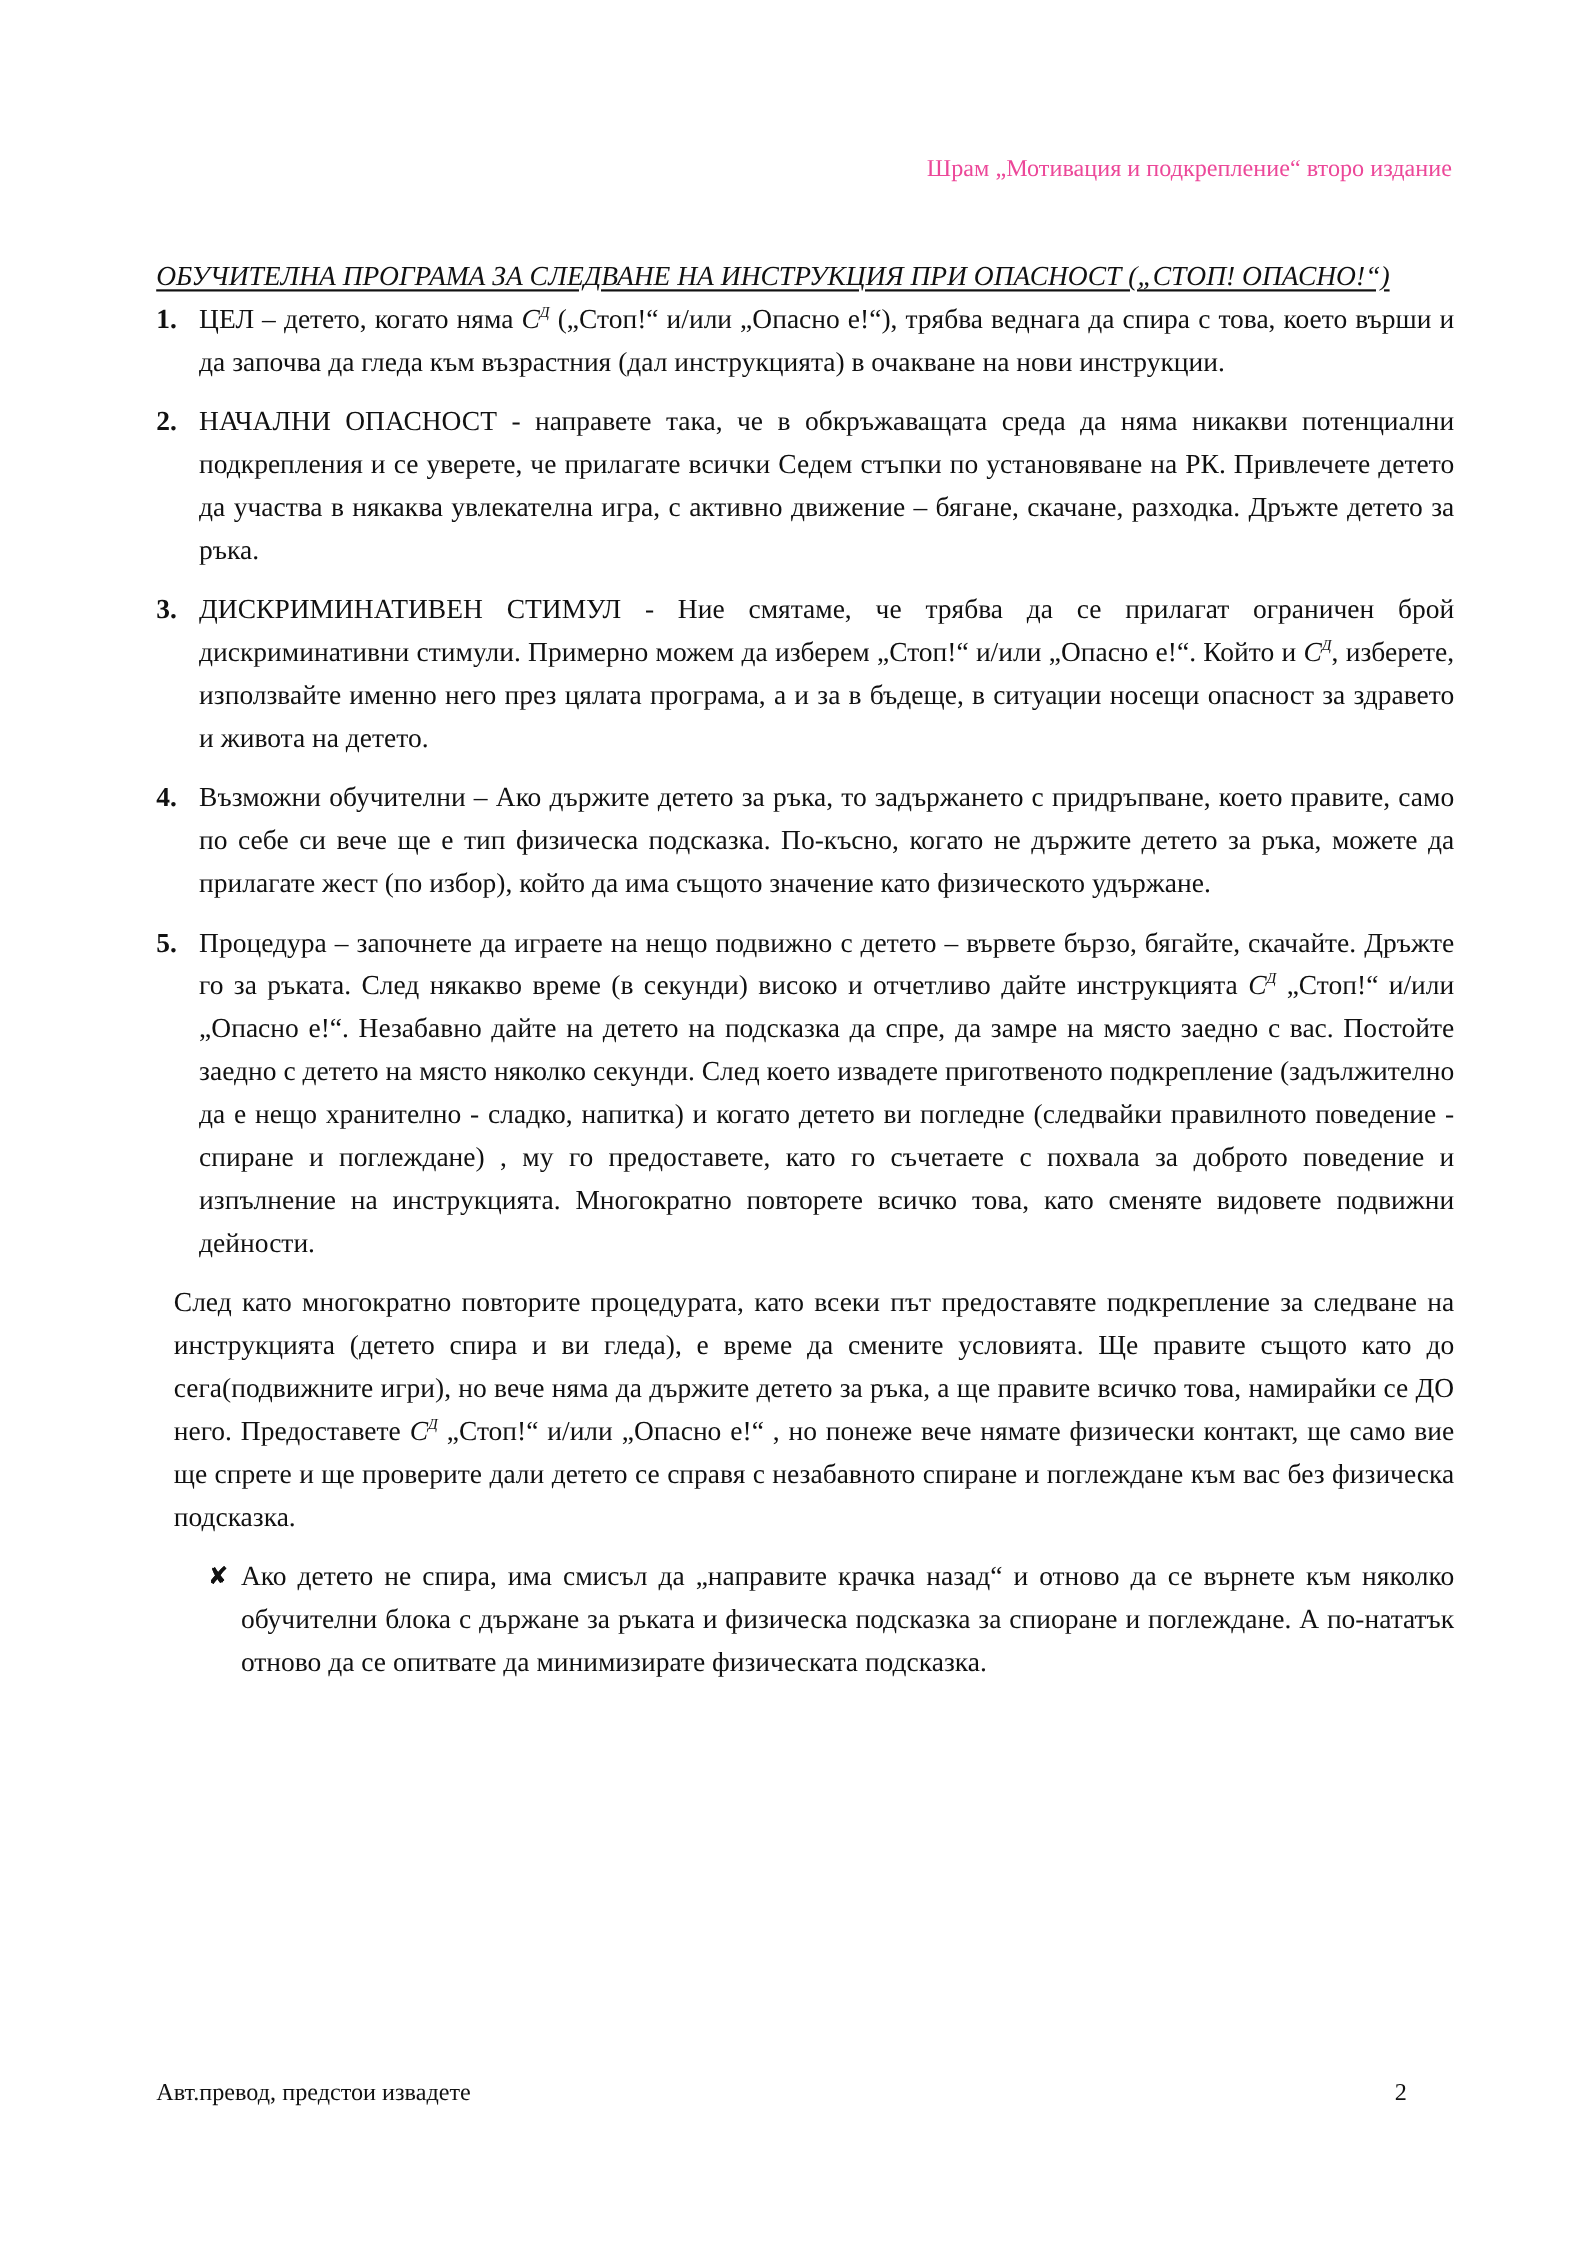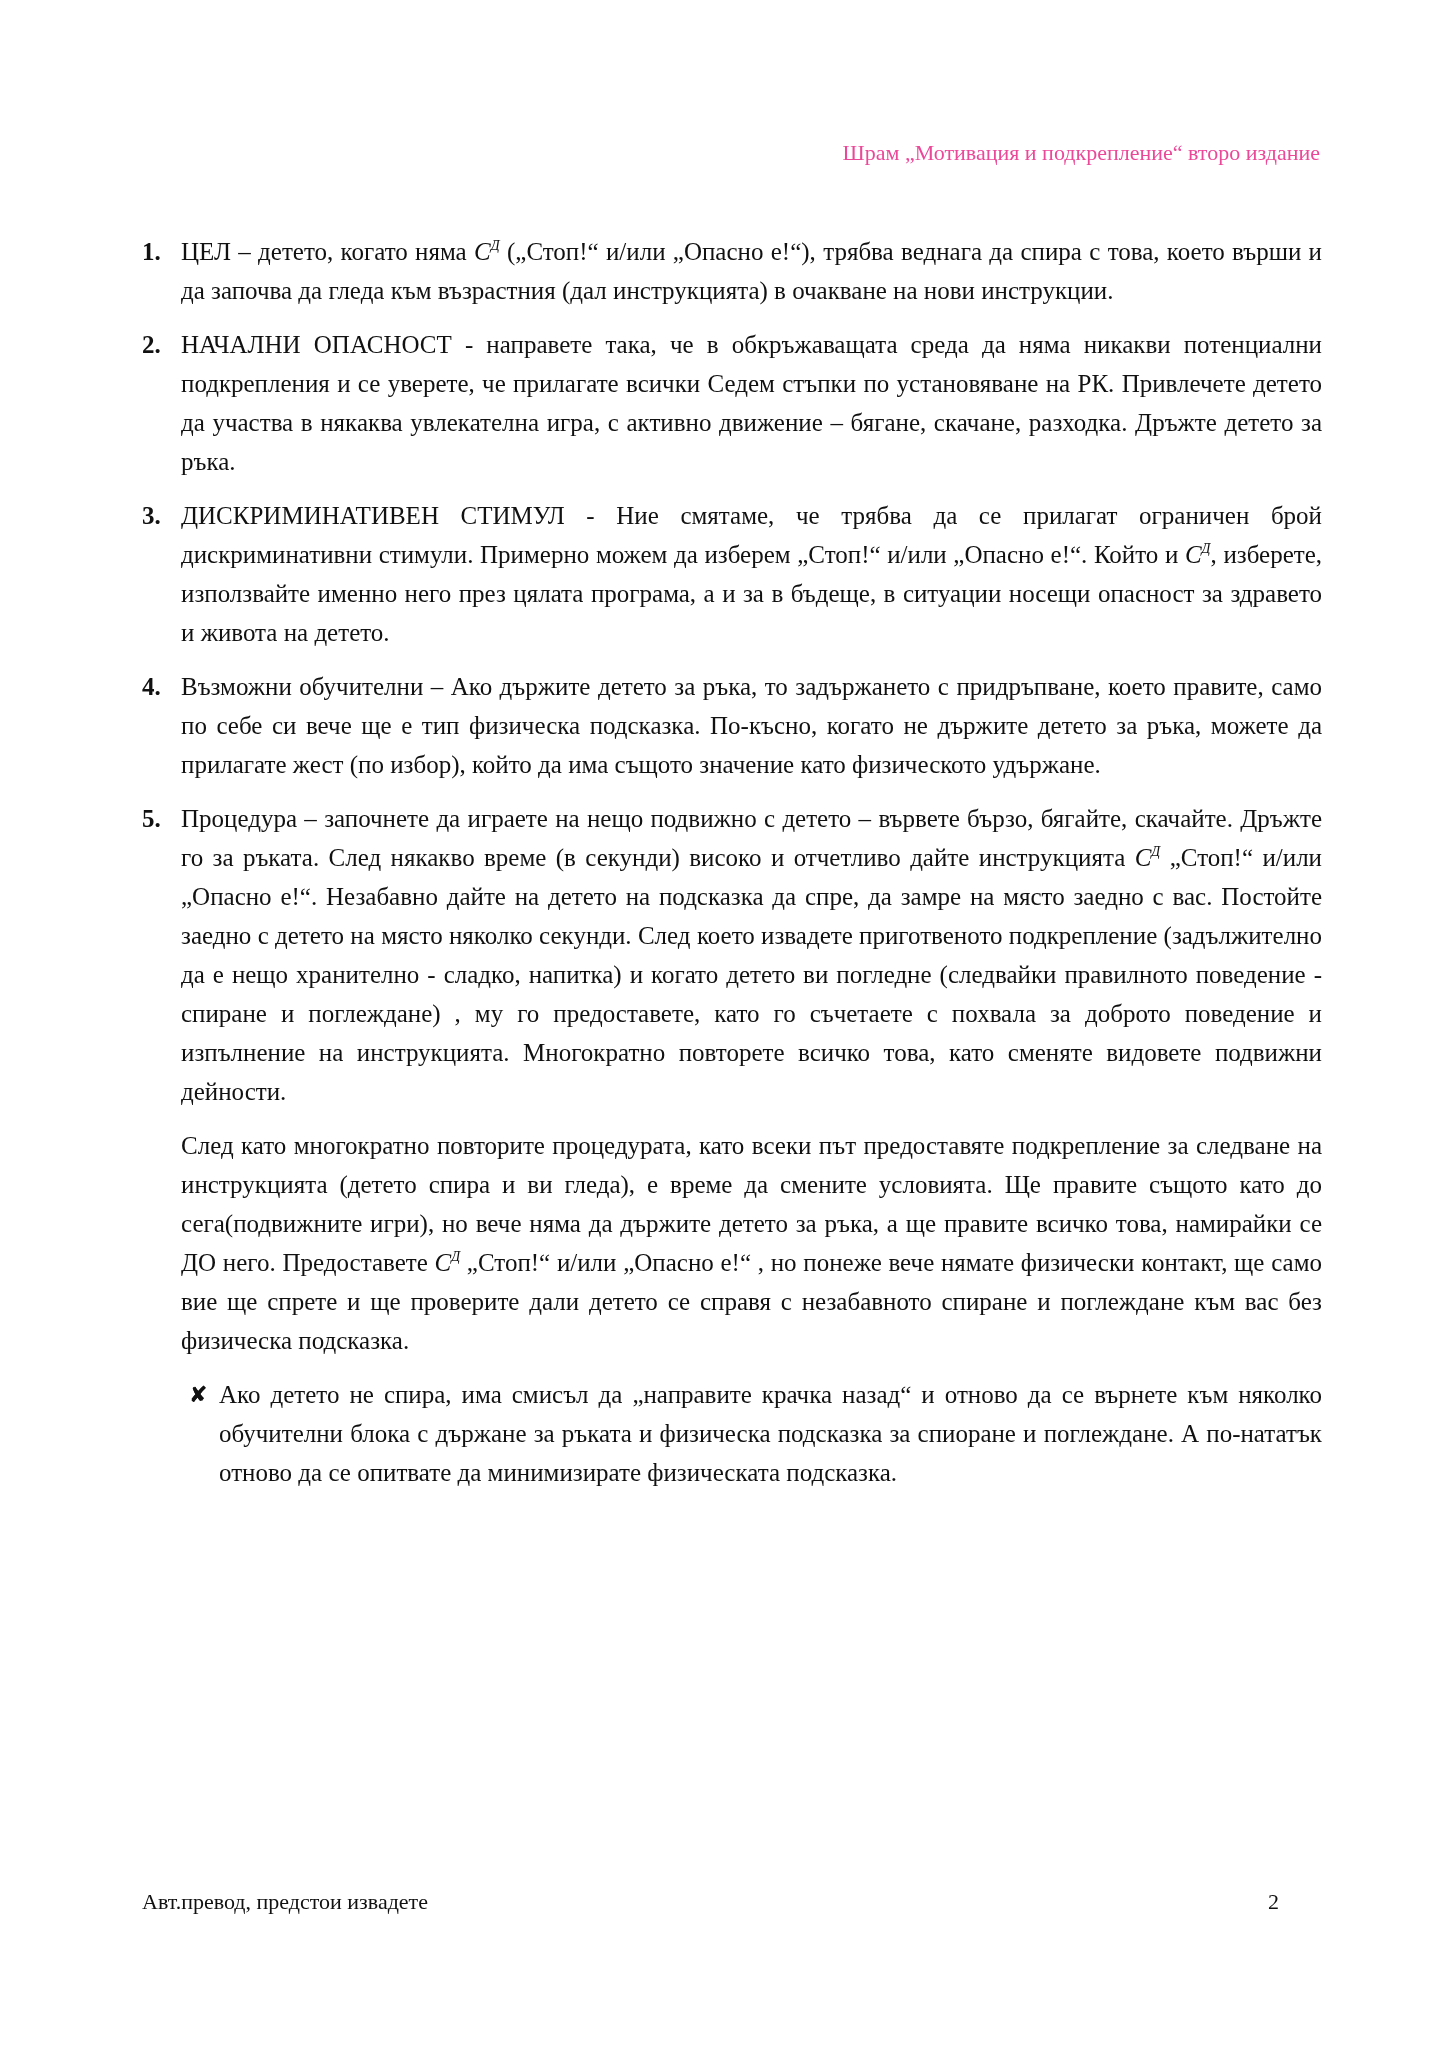--- a/index.html
+++ b/index.html
@@ -20,37 +20,38 @@
     font-style: italic; text-decoration: underline; text-underline-offset: 4px;
     margin: 0 0 0 0; font-weight: normal; font-size: 25px; line-height: 39px;
     text-align: justify;
   }
   ol.items { list-style: none; margin: 0; padding: 0; }
   ol.items > li { position: relative; padding-left: 39px; margin: 0 0 15px 0; text-align: justify; }
   .num { position: absolute; left: 0; top: 0; font-weight: bold; }
   .label { }
   sup.cd { font-size: 14px; font-style: italic; vertical-align: 10px; line-height: 0; }
   .c { font-style: italic; }
-  p.para { margin: 0 0 15px 39px; text-align: justify; }
+  p.para { margin: 0 0 15px 16px; text-align: justify; }
   ul.bullets { list-style: none; margin: 0; padding: 0 0 0 50px; }
   ul.bullets > li { position: relative; padding-left: 27px; margin: 0 0 15px 0; text-align: justify; }
   .xmark { position: absolute; left: -3px; top: 0; font-size: 22px; font-family: "DejaVu Sans", sans-serif; font-weight: bold; }
   .footer-left {
     position: absolute; top: 1887px; left: 142px; font-size: 22px; line-height: 30px;
   }
   .footer-right {
     position: absolute; top: 1887px; left: 1268px; font-size: 22px; line-height: 30px;
   }
 </style>
 </head>
 <body>
 
 <div class="header">Шрам „Мотивация и подкрепление“ второ издание</div>
 
 <div class="content">
+  <h1 class="title">ОБУЧИТЕЛНА ПРОГРАМА ЗА СЛЕДВАНЕ НА ИНСТРУКЦИЯ ПРИ ОПАСНОСТ („СТОП! ОПАСНО!“)</h1>
 
   <ol class="items">
     <li>
       <span class="num">1.</span>
       <span class="label">ЦЕЛ – д</span><span>етето, когато няма </span><span class="c">С</span><sup class="cd">Д</sup><span> („Стоп!“ и/или „Опасно е!“), трябва веднага да спира с това, което върши и да започва да гледа към възрастния (дал инструкцията) в очакване на нови инструкции.</span>
     </li>
     <li>
       <span class="num">2.</span>
       <span class="label">НАЧАЛНИ ОПАСНОСТ</span><span> - направете така, че в обкръжаващата среда да няма никакви потенциални подкрепления и се уверете, че прилагате всички Седем стъпки по установяване на РК. Привлечете детето да участва в някаква увлекателна игра, с активно движение – бягане, скачане, разходка. Дръжте детето за ръка.</span>
     </li>

